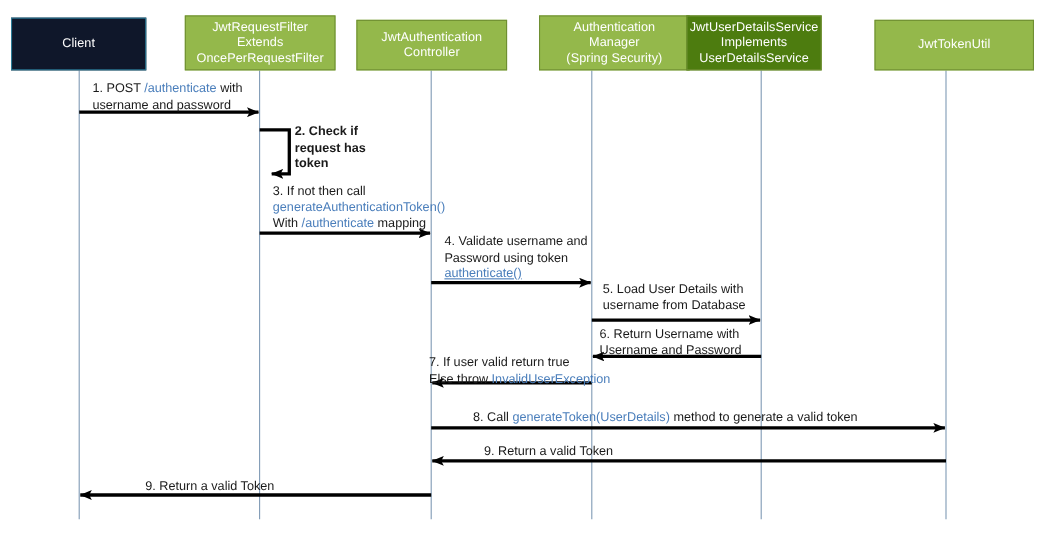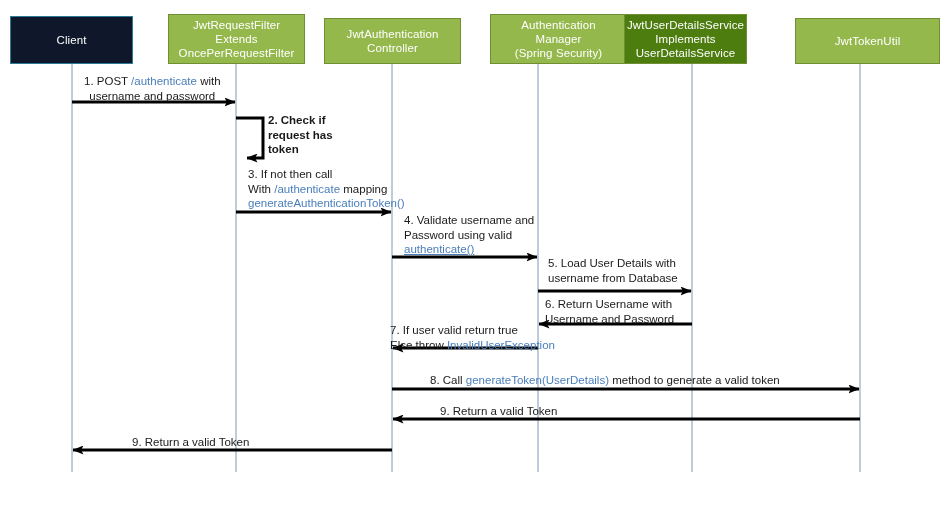--- a/index.html
+++ b/index.html
@@ -119,37 +119,37 @@
           <div>UserDetailsService</div>
         </div>
       </div>
       <div class="participant-box" style="left: 795px; top: 18px; width: 145px; height: 46px; background: rgb(148, 184, 75); border: 1.5px solid rgb(111, 143, 50);">
         <div>
           <div>JwtTokenUtil</div>
         </div>
       </div>
     </div>
   <div id="labels-layer">
-      <div class="msg-label" style="left: 84px; top: 74px; text-align: center;">
+      <div class="msg-label" style="left: 84px; top: 74px;">
         <div><span>1.   POST </span><span class="lnk">/authenticate</span><span> with</span></div>
         <div><span>username and password</span></div>
       </div>
       <div class="msg-label" style="left: 268px; top: 113px; font-weight: bold;">
         <div><span>2. Check if</span></div>
         <div><span>request has</span></div>
         <div><span>token</span></div>
       </div>
       <div class="msg-label" style="left: 238px; top: 167px; padding-left: 10px;">
         <div><span>3. If not then call</span></div>
+        <div><span class="lnk">generateAuthenticationToken()</span></div>
         <div><span>With </span><span class="lnk">/authenticate</span><span> mapping</span></div>
-        <div><span class="lnk">generateAuthenticationToken()</span></div>
       </div>
       <div class="msg-label" style="left: 404px; top: 213px;">
         <div><span>4.  Validate username and</span></div>
-        <div><span>Password using valid</span></div>
+        <div><span>Password using token</span></div>
         <div><span class="lnk-u">authenticate()</span></div>
       </div>
       <div class="msg-label" style="left: 548px; top: 256px;">
         <div><span>5.  Load User Details with</span></div>
         <div><span>username from   Database</span></div>
       </div>
       <div class="msg-label" style="left: 545px; top: 297px;">
         <div><span>6.   Return Username with</span></div>
         <div><span>Username and Password</span></div>
       </div>

